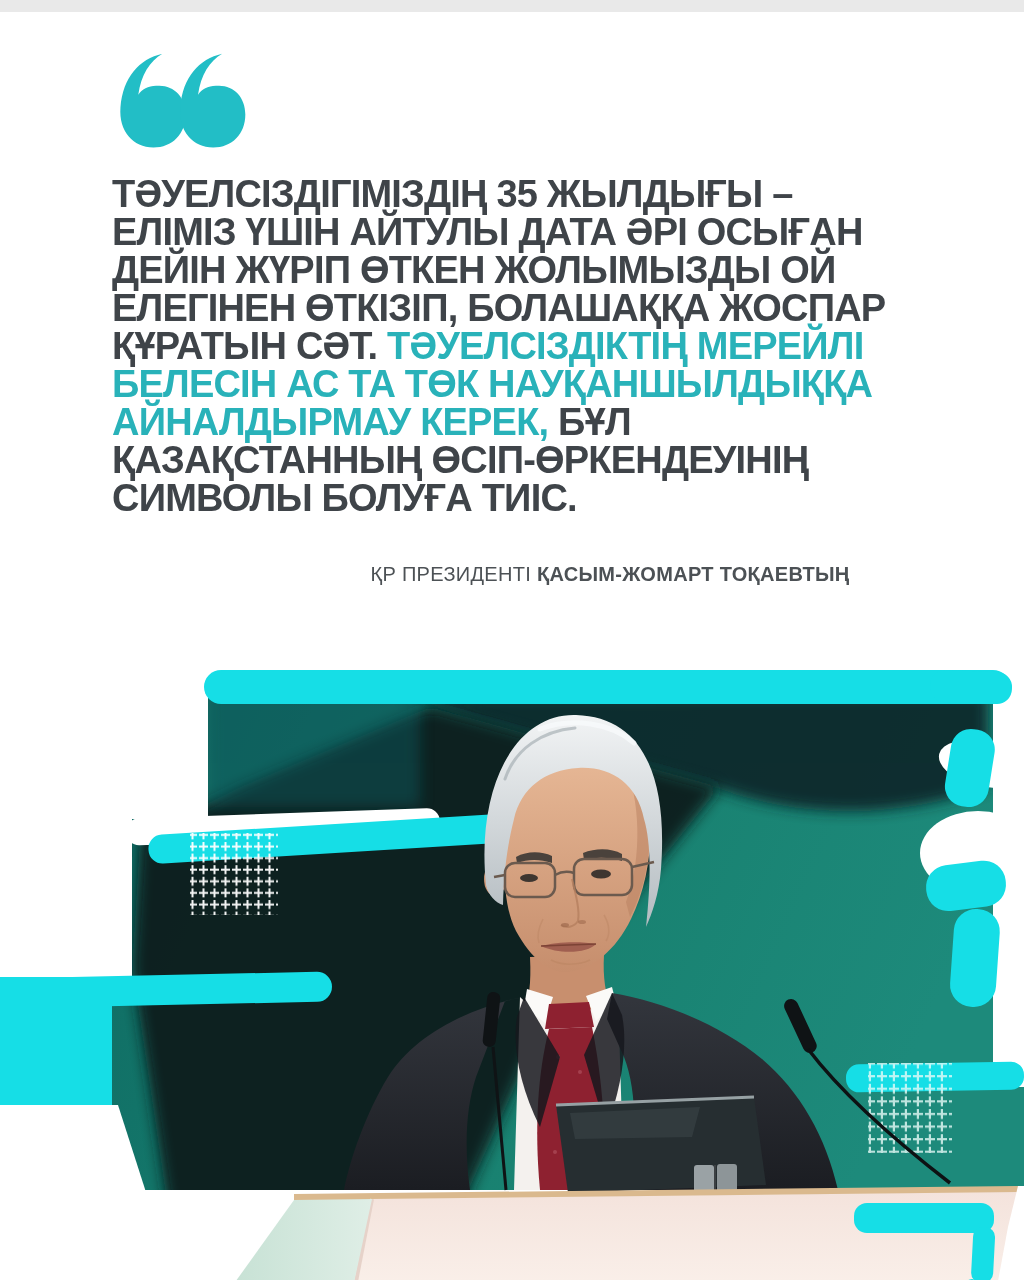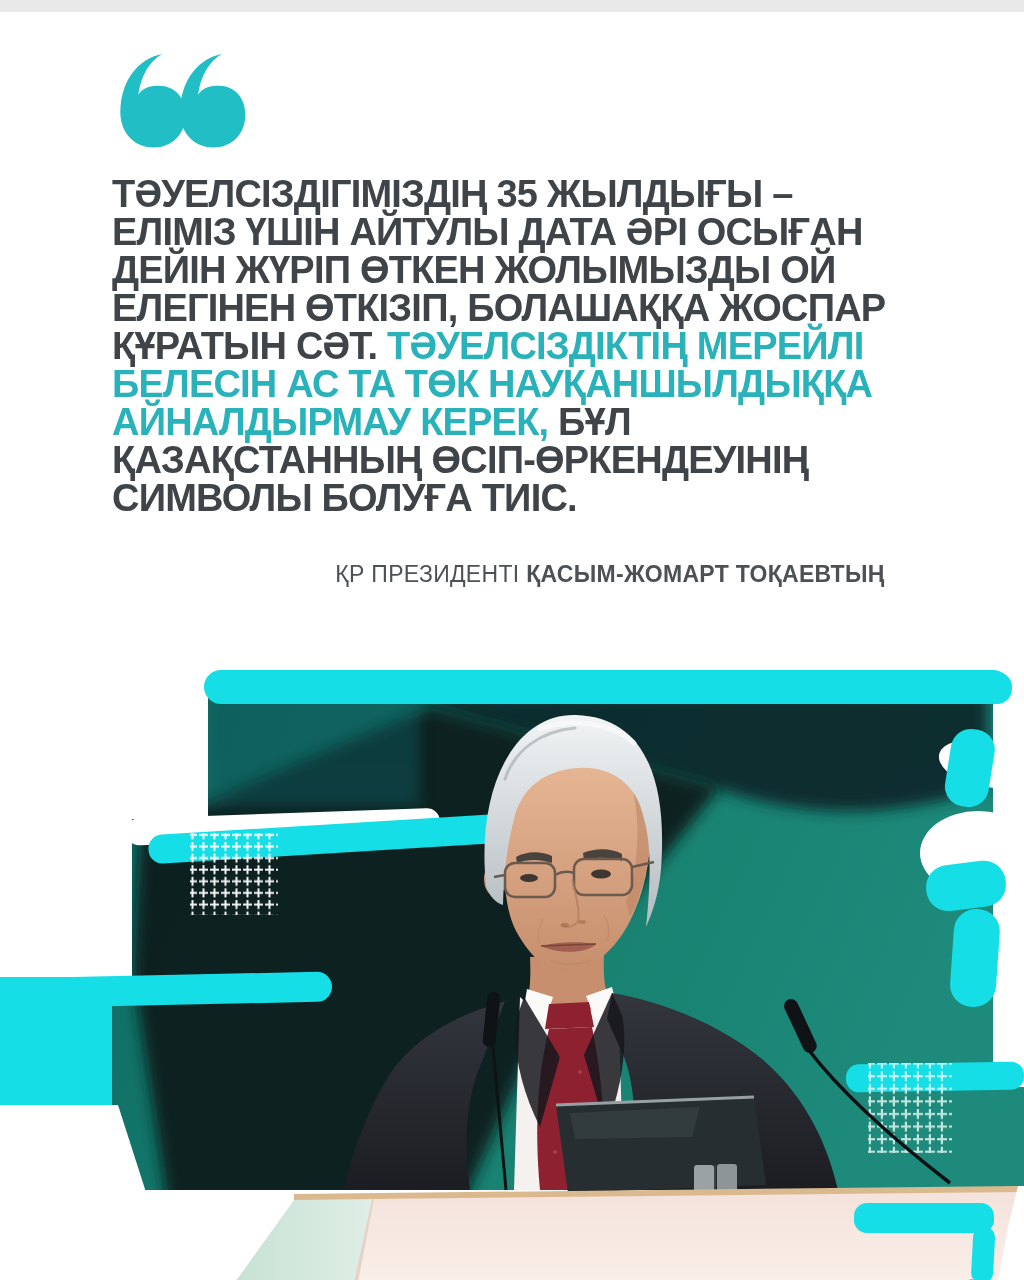--- a/index.html
+++ b/index.html
@@ -10,21 +10,21 @@
   }
   .qmark{position:absolute;left:116px;top:30px;width:132px;height:118px;}
   .quote{
     position:absolute;left:112px;top:163px;width:806px;
     font-size:38px;line-height:38px;font-weight:800;letter-spacing:-0.8px;
     text-transform:uppercase;color:var(--c-dark-text,#3f4449);
   }
   .quote .seg-teal{color:var(--c-teal-text,#29b2b9);}
   .attribution{
     position:absolute;left:210px;top:547px;width:800px;text-align:center;
-    font-size:23px;line-height:31px;color:var(--c-attrib,#4c5155);
+    font-size:20px;line-height:31px;color:var(--c-attrib,#4c5155);
     letter-spacing:0.3px;text-transform:uppercase;
   }
   .attribution b{font-weight:700;}
   .collage{position:absolute;left:0;top:655px;width:1024px;height:625px;}
   .cy{fill:var(--c-cyan,#16dee6);}
 </style>
 </head>
 <body>
 
 <div class="page">

